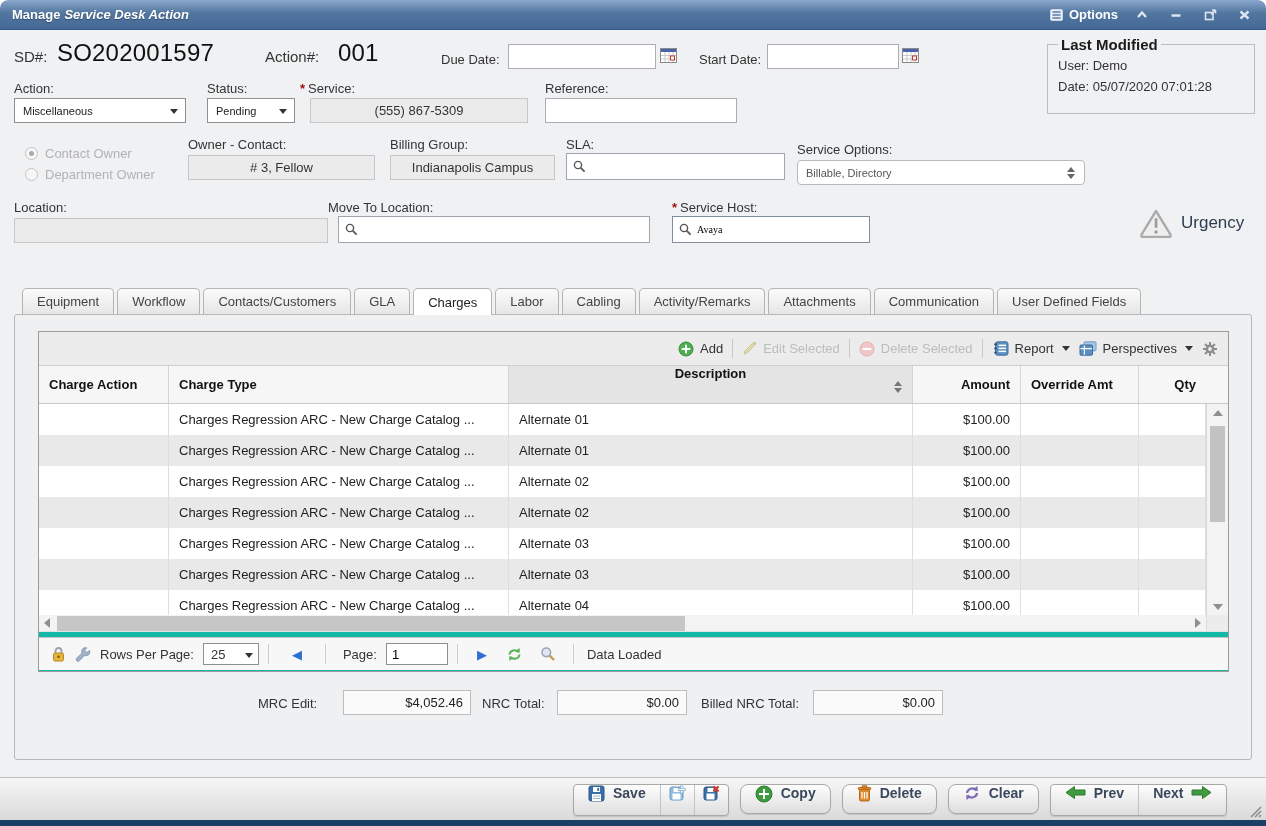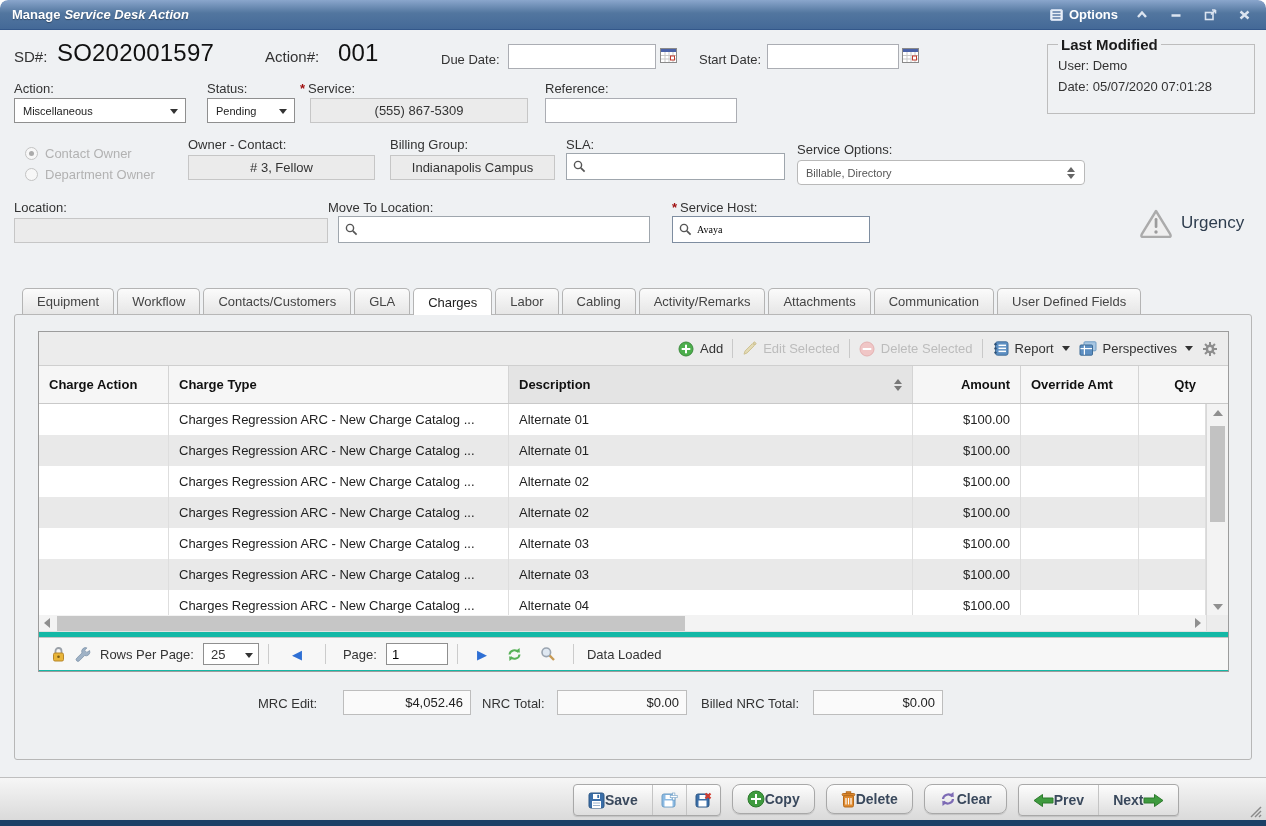--- a/index.html
+++ b/index.html
@@ -67,21 +67,21 @@
     border:1px solid #9c9c9c; background:#14b8a6; }
   .gtoolbar { height:34px; background:#ececec; border-bottom:1px solid #cfcfcf;
     display:flex; align-items:center; justify-content:flex-end; gap:9px; padding-right:10px; }
   .tool { display:flex; align-items:center; gap:6px; font-size:13px; color:#333; cursor:pointer; }
   .tool.disabled { color:#bcbcbc; cursor:default; }
   .vsep { width:1px; height:19px; background:#c9c9c9; }
   .caret-sm { width:0; height:0; border-left:4px solid transparent; border-right:4px solid transparent; border-top:5px solid #333; margin-left:2px; }
 
   .thead { display:flex; height:38px; background:#f6f6f6; border-bottom:1px solid #c9c9c9; font-weight:bold; font-size:13px; color:#111; }
   .th { display:flex; align-items:center; padding:0 10px; border-right:1px solid #d4d4d4; cursor:pointer; }
-  .th.sorted { background:#e4e4e4; }
+  .th.sorted { background:#e4e4e4;flex-direction:column; }
   .th.num { justify-content:flex-end;padding-left:20px; }
   .sort-ic { margin-left:auto; display:flex; flex-direction:column; gap:2px; }
   .sort-ic i { width:0; height:0; border-left:4px solid transparent; border-right:4px solid transparent; }
   .sort-ic .u { border-bottom:5px solid #777; } .sort-ic .d { border-top:5px solid #777; }
 
   .tbody { height:211px; overflow:hidden; position:relative; }
   .trow { display:flex; height:31px; background:#fff; }
   .trow.alt { background:#e9e9e9; }
   .tcell { display:flex; align-items:center; padding:0 10px; border-right:1px solid #dedede;
     font-size:13px; color:#222; overflow:hidden; white-space:nowrap; }
@@ -117,21 +117,21 @@
   .tot-lbl { position:absolute; font-size:13px; color:#333; }
   .tot-box { position:absolute; height:25px; border:1px solid #bdbdbd; background:#fafafa;
     display:flex; align-items:center; justify-content:flex-end; padding:0 7px; font-size:13px; color:#222; }
 
   
   .footer { position:absolute; left:0; top:777px; width:1266px; height:43px;
     background:linear-gradient(#f6f6f6,#dadada); border-top:1px solid #bfbfbf; }
   .fbar { position:absolute; left:573px; top:6px; display:flex; gap:11px; }
   .btn-group { display:flex; border:1px solid #a8a8a8; border-radius:4px; overflow:hidden;
     background:linear-gradient(#fdfdfd,#dedede); box-shadow:0 1px 1px rgba(0,0,0,.12); }
-  .fbtn { display:flex; align-items:center; padding:0 14px; height:30px;
+  .fbtn { display:flex; align-items:flex-start; gap:8px; padding:0 14px; height:30px;
     border-right:1px solid #c4c4c4; font-size:14px; font-weight:bold; color:#39485c; cursor:pointer; white-space:nowrap; }
   .fbtn:last-child { border-right:none; }
   .fbtn.solo { border:1px solid #a8a8a8; border-radius:8px; background:linear-gradient(#fdfdfd,#dedede);
     box-shadow:0 1px 1px rgba(0,0,0,.12); }
   .fbtn.mini { padding:0 8px; }
   .bottom-strip { position:absolute; left:0; top:820px; width:1266px; height:6px; background:#1c3f66; }
   .grip { position:absolute; right:4px; top:804px; }
 </style>
 </head>
 <body>

